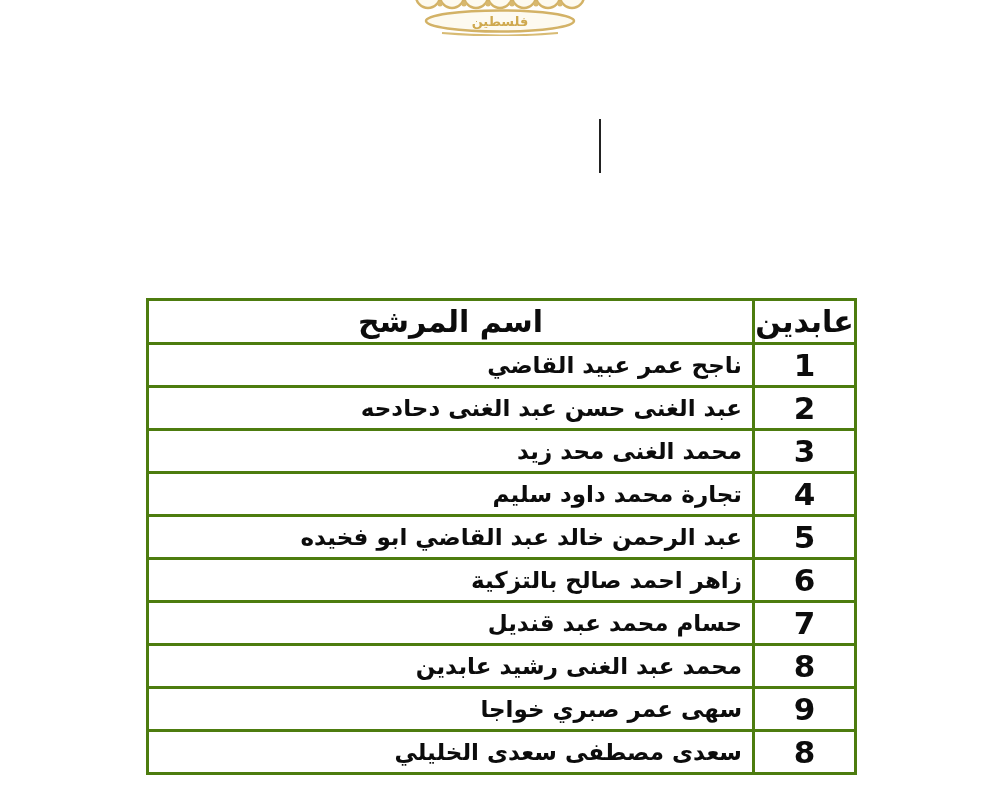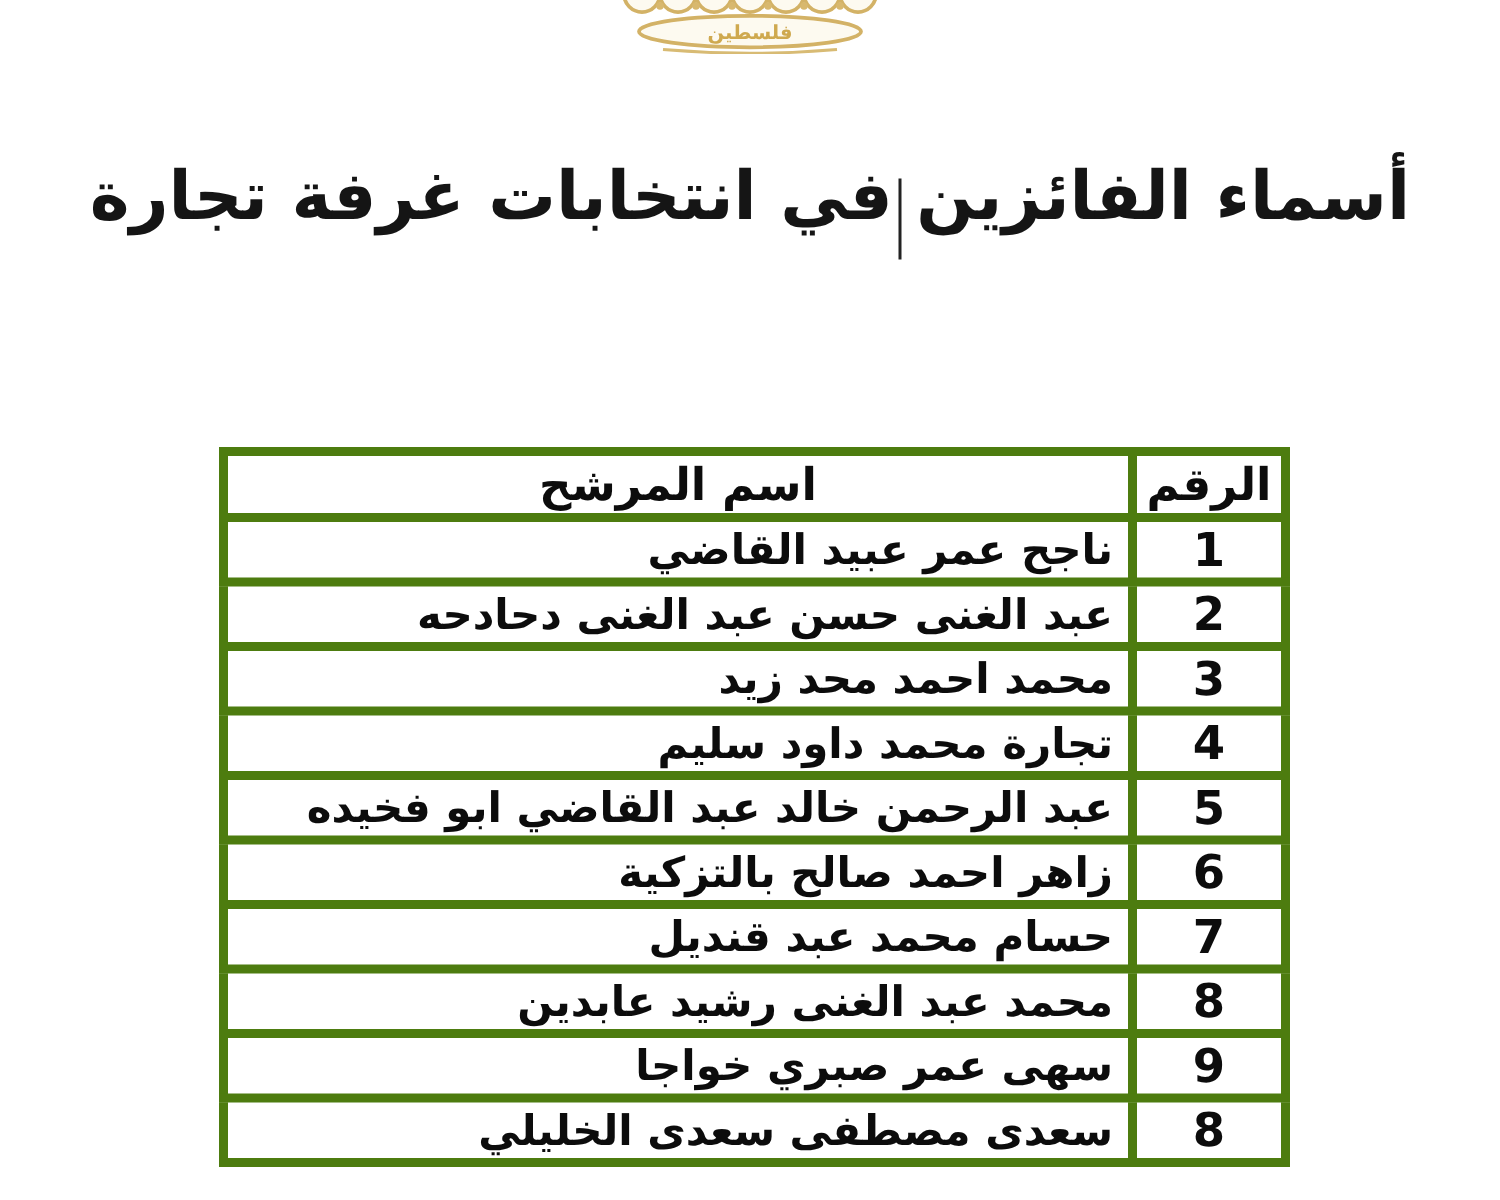--- a/index.html
+++ b/index.html
@@ -63,29 +63,29 @@
     left: 146px;
     top: 298px;
     width: 708px;
     border-collapse: collapse;
     direction: rtl;
     table-layout: fixed;
   }
   table.winners col.num-col  { width: 102px; }
   table.winners col.name-col { width: 606px; }
   table.winners th, table.winners td {
-    border: 6px solid #4d7c0f;
+    border: 3px solid #4d7c0f;
     font-weight: bold;
     color: #0c0c0c;
     overflow: hidden;
     white-space: nowrap;
   }
   table.winners th { height: 44px; font-size: 30px; text-align: center; }
   table.winners td { height: 43px; }
-  td.name-cell { font-size: 28px; text-align: right; padding: 0 10px 0 4px; }
+  td.name-cell { font-size: 23px; text-align: right; padding: 0 10px 0 4px; }
   td.num-cell  { font-size: 31px; text-align: center; font-family: "DejaVu Sans", sans-serif; }
 </style>
 </head>
 <body>
 
 <div class="emblem">
   <svg viewBox="0 0 176 36" xmlns="http://www.w3.org/2000/svg">
 
     <circle class="gold-stroke" cx="16" cy="-4" r="12" stroke-width="2.5"></circle>
     <circle class="gold-stroke" cx="40" cy="-4" r="12" stroke-width="2.5"></circle>
@@ -101,48 +101,47 @@
     <circle class="gold-dot" cx="124" cy="4" r="2.5"></circle>
     <circle class="gold-dot" cx="148" cy="4" r="2.5"></circle>
 
     <ellipse class="gold-stroke" cx="88" cy="21" rx="74" ry="10.5" stroke-width="2.5"></ellipse>
     <path class="gold-line" d="M 30 33 Q 88 38 146 33" stroke-width="2"></path>
     <text x="88" y="26" text-anchor="middle">فلسطين</text>
   </svg>
 </div>
 
 <div class="title">
-  <div>أسماء الفائزين في انتخابات غرفة تجارة</div>
 </div>
 
 <div class="caret"></div>
 
 <table class="winners">
   <colgroup>
       <col class="num-col">
       <col class="name-col">
     </colgroup>
   <thead>
     <tr>
-      <th>الرقم</th>
+      <th>عابدين</th>
       <th>اسم المرشح</th>
     </tr>
   </thead>
   <tbody>
     <tr>
       <td class="num-cell">1</td>
       <td class="name-cell">ناجح عمر عبيد القاضي</td>
     </tr>
     <tr>
       <td class="num-cell">2</td>
       <td class="name-cell">عبد الغنى حسن عبد الغنى دحادحه</td>
     </tr>
     <tr>
       <td class="num-cell">3</td>
-      <td class="name-cell">محمد احمد محد زيد</td>
+      <td class="name-cell">محمد الغنى محد زيد</td>
     </tr>
     <tr>
       <td class="num-cell">4</td>
       <td class="name-cell">تجارة محمد داود سليم</td>
     </tr>
     <tr>
       <td class="num-cell">5</td>
       <td class="name-cell">عبد الرحمن خالد عبد القاضي ابو فخيده</td>
     </tr>
     <tr>

